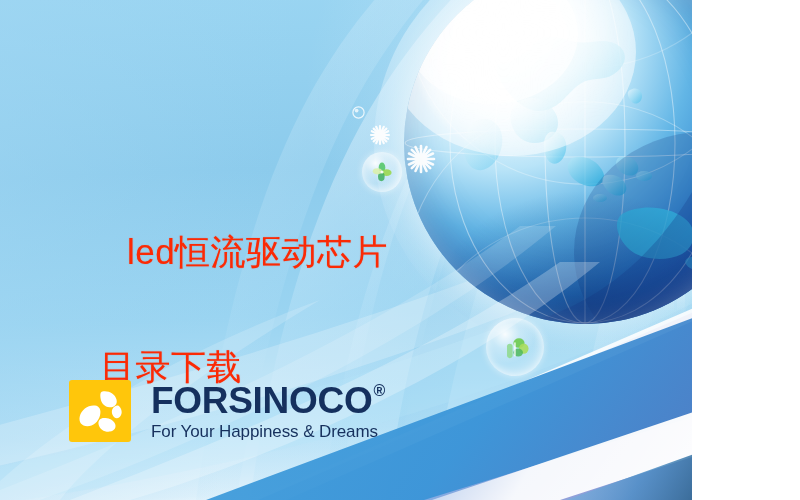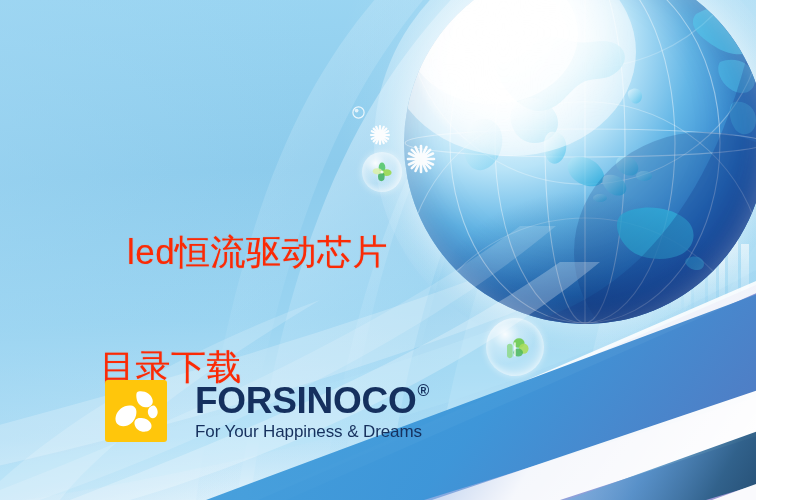--- a/index.html
+++ b/index.html
@@ -6,21 +6,21 @@
   * { margin:0; padding:0; box-sizing:border-box; }
   html, body {
     width:800px; height:500px;
     overflow:hidden;
     font-family:"Liberation Sans", sans-serif;
     background:#ffffff;
   }
 
   #banner {
     position:relative;
-    width:756px; height:500px;
+    width:692px; height:500px;
     overflow:hidden;
     background:#8ecdee;
   }
 
   
   .bg-base {
     position:absolute; inset:0;
     background:
       linear-gradient(178deg, #9ad5f2 0%, #8ccbec 34%, #9ad4f1 62%, #b9e2f7 84%, #dff1fb 96%, #ffffff 100%);
   }
@@ -107,21 +107,21 @@
     letter-spacing:.5px;
     white-space:pre;
     text-shadow:0 0 1px rgba(251,42,5,.5);
   }
   .headline .line2 { display:block; padding-left:14px; }
 
   
   .logo {
     position:absolute;
     left:69px; top:380px;
-    display:flex; align-items:center; gap:28px;margin-left:36px;
+    display:flex; align-items:center; gap:20px;
   }
   .logo-mark {
     width:62px; height:62px;
     background:#ffc60b;
     border-radius:3px;
     display:flex; align-items:center; justify-content:center;
     flex:0 0 auto;
   }
   .logo-text { display:flex; flex-direction:column; justify-content:center; }
   .brand {

